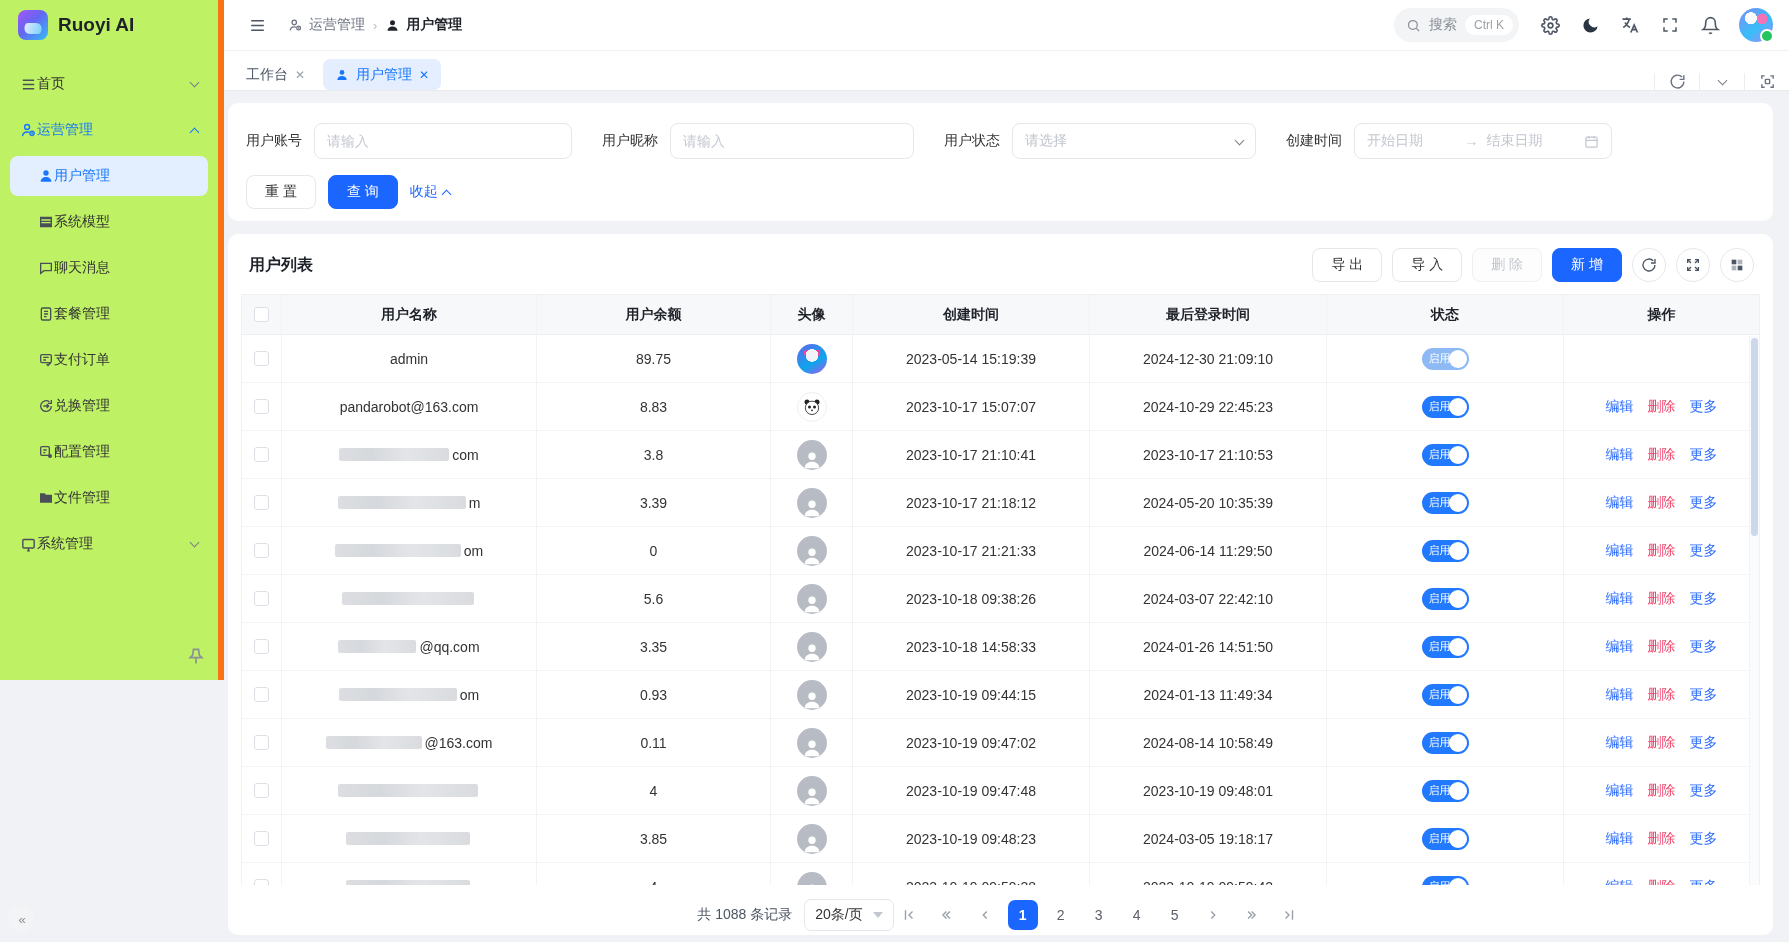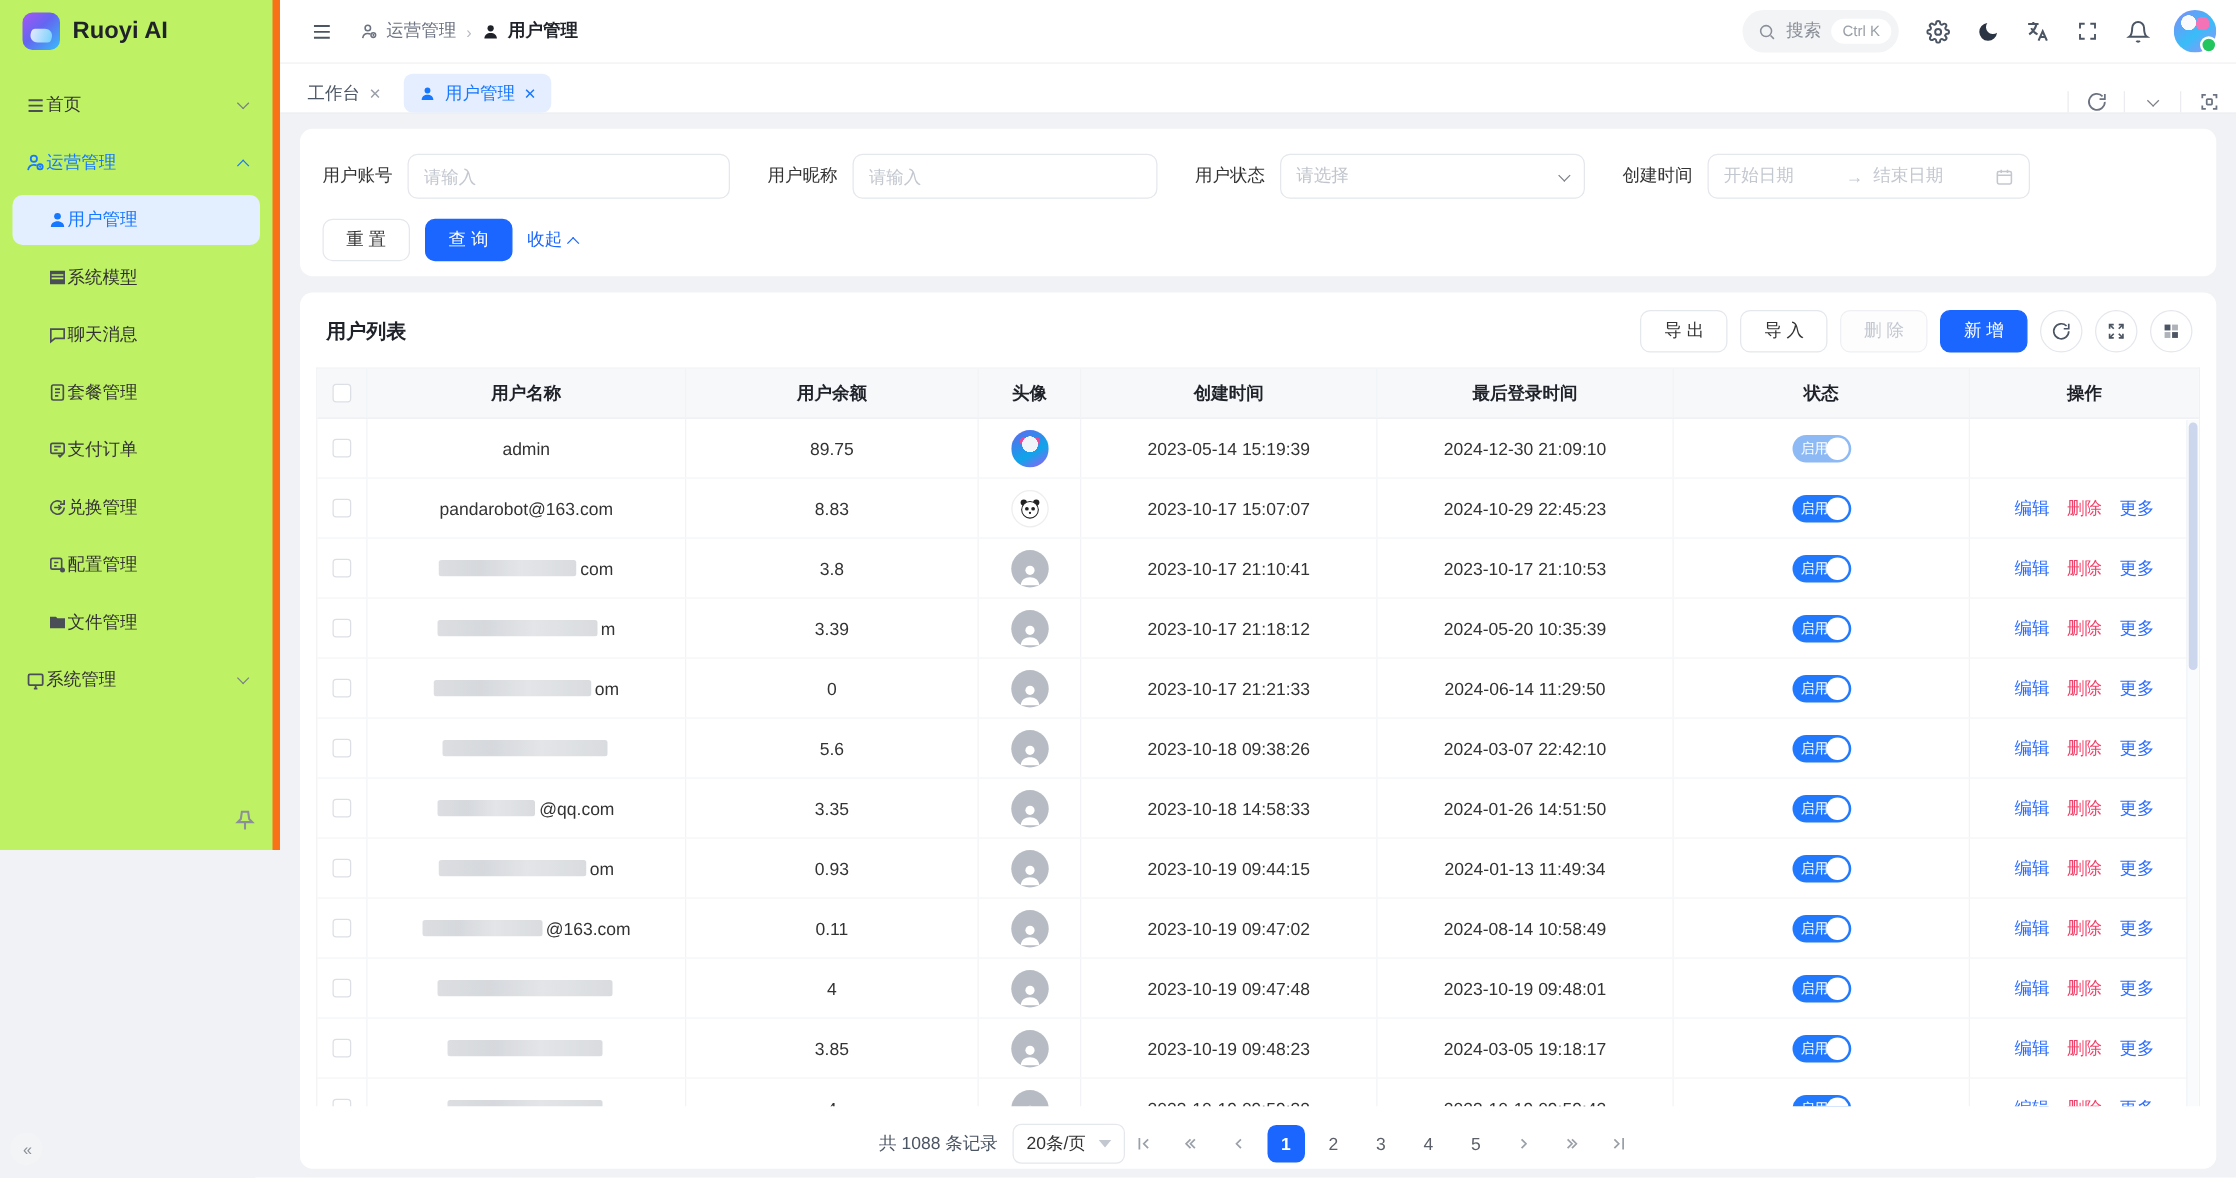--- a/index.html
+++ b/index.html
@@ -50,21 +50,21 @@
   .tabbar { height:41px; background:#fff; border-top:1px solid #f1f2f4; border-bottom:1px solid #e8eaee; display:flex; align-items:flex-end; }
   .tabs { display:flex; align-items:center; gap:6px; padding:0 10px; flex:1; }
   .tab { display:flex; align-items:center; gap:7px; height:31px; padding:0 12px; border-radius:7px; color:#4b5563; cursor:pointer; }
   .tab .tclose { font-size:12px; color:#9aa0a8; }
   .tab.active { background:#e4eefe; color:#1677ff; }
   .tab.active .tclose { color:#1677ff; }
   .tab .micon { width:14px; height:14px; }
   .tabbar-ctrls { display:flex; align-items:stretch; }
   .tabbar-ctrls .ctrl { width:45px; display:flex; align-items:center; justify-content:center; border-left:1px solid #ececf0; color:#6b7280; cursor:pointer; }
 
-  .content { flex:1; padding:12px 16px 0 16px; overflow:hidden; }
+  .content { flex:1; padding:12px 16px 0 4px; overflow:hidden; }
 
   .card { background:#fff; border-radius:10px; }
 
   
   .filter-card { padding:20px 18px 16px 18px; height:118px; }
   .filter-row { display:flex; align-items:center; gap:12px; }
   .ffield { display:flex; align-items:center; gap:12px; }
   .flabel { color:#333; white-space:nowrap; }
   .finput { height:36px; border:1px solid #e4e7ec; border-radius:8px; padding:0 12px; display:flex; align-items:center; color:#c0c4cc; background:#fff; }
   .finput input { border:none; outline:none; width:100%; font-size:14px; color:#333; font-family:inherit; }

